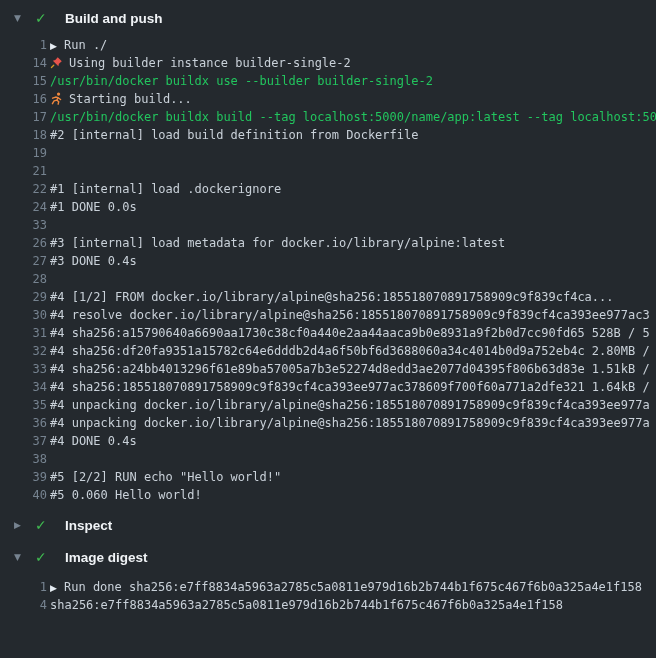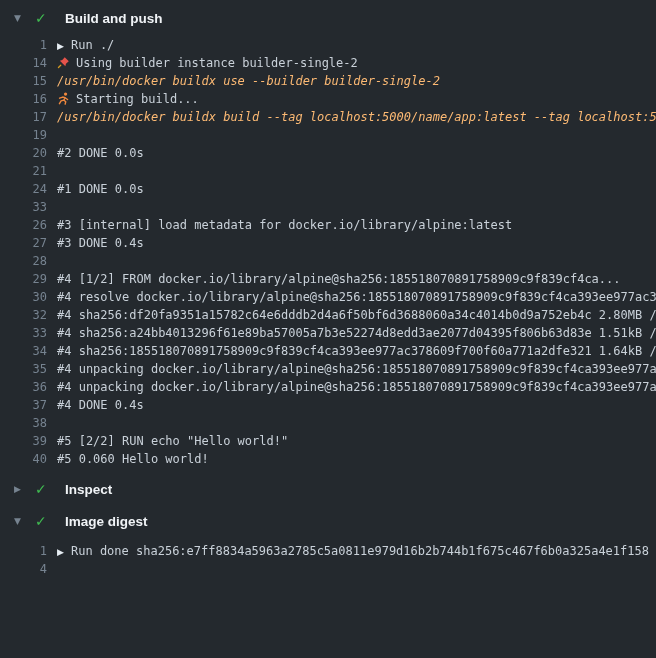--- a/index.html
+++ b/index.html
@@ -56,25 +56,25 @@
     overflow: hidden;
   }
   .ln {
     flex: 0 0 47px;
     width: 47px;
     text-align: right;
     color: #768390;
     user-select: none;
   }
   .lt {
-    margin-left: 10px;
+    margin-left: 3px;
     color: #c9d1d9;
     white-space: pre;
   }
-  .lt.cmd { color: #fdba74; font-style: italic; }
+  .lt.cmd { color: #22c55e; }
   .play-glyph {
     display: inline-block;
     width: 14px;
     font-size: 9px;
     color: #e6edf3;
     font-family: "DejaVu Sans", sans-serif;
   }
   .emoji-icon {
     display: inline-block;
     width: 19px;
@@ -98,30 +98,32 @@
         <div class="line"><span class="ln">14</span><span class="lt"><span class="emoji-icon"><svg width="13" height="13" viewBox="0 0 16 16">
                 <path d="M9.5 1.5 L14.5 6.5 L11 9.5 L10.3 12.5 L3.5 5.7 L6.5 5 Z" fill="#e5534b"></path>
                 <path d="M4.6 11.4 L1.8 14.2" stroke="#d29922" stroke-width="1.6" stroke-linecap="round"></path>
               </svg></span><span>Using builder instance builder-single-2</span></span></div>
         <div class="line"><span class="ln">15</span><span class="lt cmd">/usr/bin/docker buildx use --builder builder-single-2</span></div>
         <div class="line"><span class="ln">16</span><span class="lt"><span class="emoji-icon"><svg width="13" height="13" viewBox="0 0 16 16">
                 <circle cx="10.5" cy="2.6" r="2" fill="#f0883e"></circle>
                 <path d="M3.2 7.6 L7 6.2 L10 7 L13 9.2 M10 7 L8.4 10 L10.8 12 L10 15 M8.4 10 L5 11 L3 14.4" stroke="#f0883e" stroke-width="1.7" fill="none" stroke-linecap="round" stroke-linejoin="round"></path>
               </svg></span><span>Starting build...</span></span></div>
         <div class="line"><span class="ln">17</span><span class="lt cmd">/usr/bin/docker buildx build --tag localhost:5000/name/app:latest --tag localhost:50</span></div>
+        <div class="line"><span class="ln">18</span><span class="lt">#2 [internal] load build definition from Dockerfile</span></div>
         <div class="line"><span class="ln">19</span></div>
-        <div class="line"><span class="ln">20</span><span class="lt">#2 DONE 0.0s</span></div>
         <div class="line"><span class="ln">21</span><span class="lt"></span></div>
+        <div class="line"><span class="ln">22</span><span class="lt">#1 [internal] load .dockerignore</span></div>
         <div class="line"><span class="ln">24</span><span class="lt">#1 DONE 0.0s</span></div>
         <div class="line"><span class="ln">33</span><span class="lt"></span></div>
         <div class="line"><span class="ln">26</span><span class="lt">#3 [internal] load metadata for docker.io/library/alpine:latest</span></div>
         <div class="line"><span class="ln">27</span><span class="lt">#3 DONE 0.4s</span></div>
         <div class="line"><span class="ln">28</span><span class="lt"></span></div>
         <div class="line"><span class="ln">29</span><span class="lt">#4 [1/2] FROM docker.io/library/alpine@sha256:185518070891758909c9f839cf4ca...</span></div>
         <div class="line"><span class="ln">30</span><span class="lt">#4 resolve docker.io/library/alpine@sha256:185518070891758909c9f839cf4ca393ee977ac3</span></div>
+        <div class="line"><span class="ln">31</span><span class="lt">#4 sha256:a15790640a6690aa1730c38cf0a440e2aa44aaca9b0e8931a9f2b0d7cc90fd65 528B / 5</span></div>
         <div class="line"><span class="ln">32</span><span class="lt">#4 sha256:df20fa9351a15782c64e6dddb2d4a6f50bf6d3688060a34c4014b0d9a752eb4c 2.80MB /</span></div>
         <div class="line"><span class="ln">33</span><span class="lt">#4 sha256:a24bb4013296f61e89ba57005a7b3e52274d8edd3ae2077d04395f806b63d83e 1.51kB /</span></div>
         <div class="line"><span class="ln">34</span><span class="lt">#4 sha256:185518070891758909c9f839cf4ca393ee977ac378609f700f60a771a2dfe321 1.64kB /</span></div>
         <div class="line"><span class="ln">35</span><span class="lt">#4 unpacking docker.io/library/alpine@sha256:185518070891758909c9f839cf4ca393ee977a</span></div>
         <div class="line"><span class="ln">36</span><span class="lt">#4 unpacking docker.io/library/alpine@sha256:185518070891758909c9f839cf4ca393ee977a</span></div>
         <div class="line"><span class="ln">37</span><span class="lt">#4 DONE 0.4s</span></div>
         <div class="line"><span class="ln">38</span><span class="lt"></span></div>
         <div class="line"><span class="ln">39</span><span class="lt">#5 [2/2] RUN echo "Hello world!"</span></div>
         <div class="line"><span class="ln">40</span><span class="lt">#5 0.060 Hello world!</span></div>
       </div>
@@ -136,17 +138,17 @@
   </div>
 
   <div>
     <div class="step-header compact mt8">
       <span class="caret">▼</span>
       <span class="check">✓</span>
       <span>Image digest</span>
     </div>
     <div class="lines pt9">
         <div class="line"><span class="ln">1</span><span class="lt"><span class="play-glyph">▶</span><span>Run done sha256:e7ff8834a5963a2785c5a0811e979d16b2b744b1f675c467f6b0a325a4e1f158</span></span></div>
-        <div class="line"><span class="ln">4</span></div>
+        <div class="line"><span class="ln">4</span><span class="lt">sha256:e7ff8834a5963a2785c5a0811e979d16b2b744b1f675c467f6b0a325a4e1f158</span></div>
       </div>
   </div>
 
 </div>
 
 </body></html>

